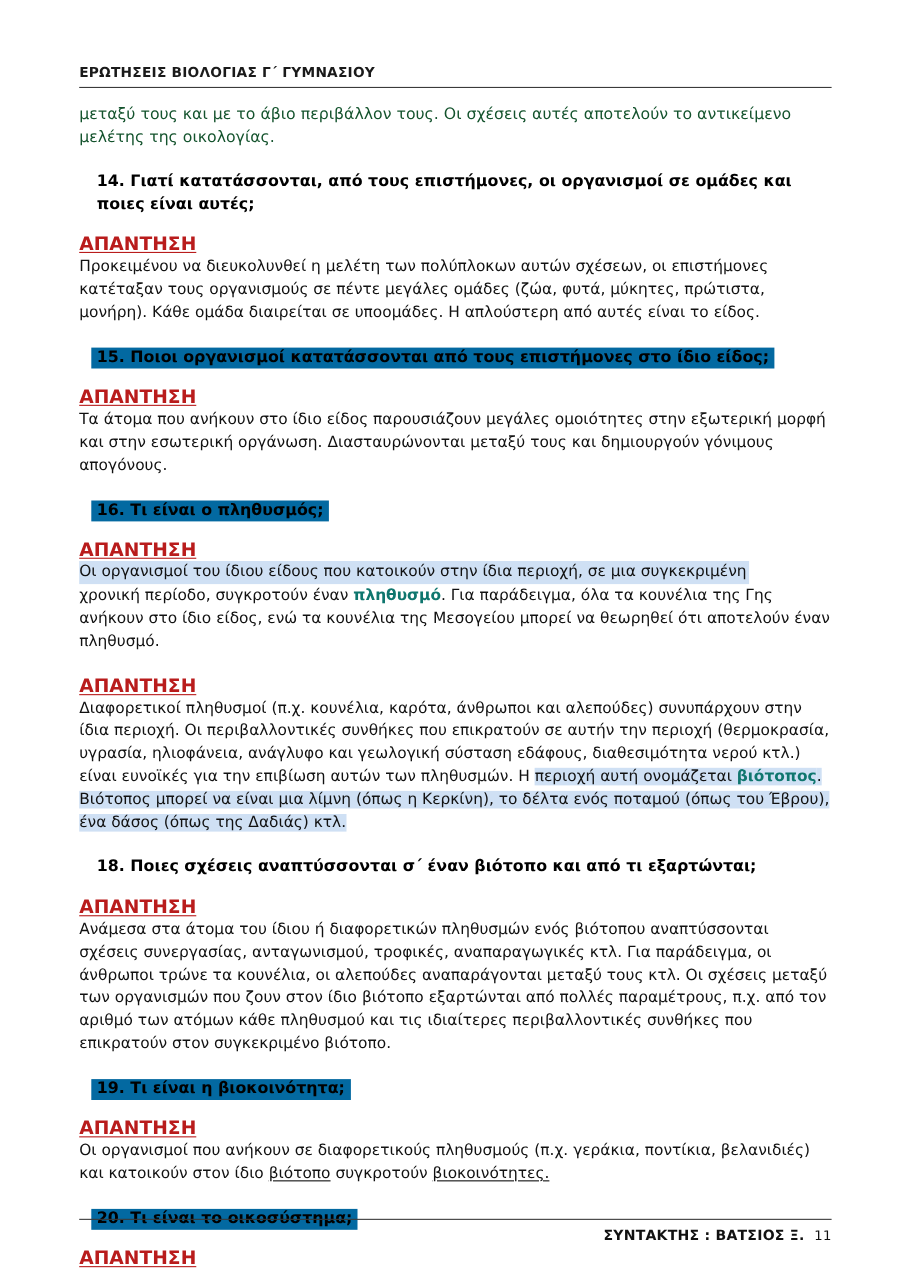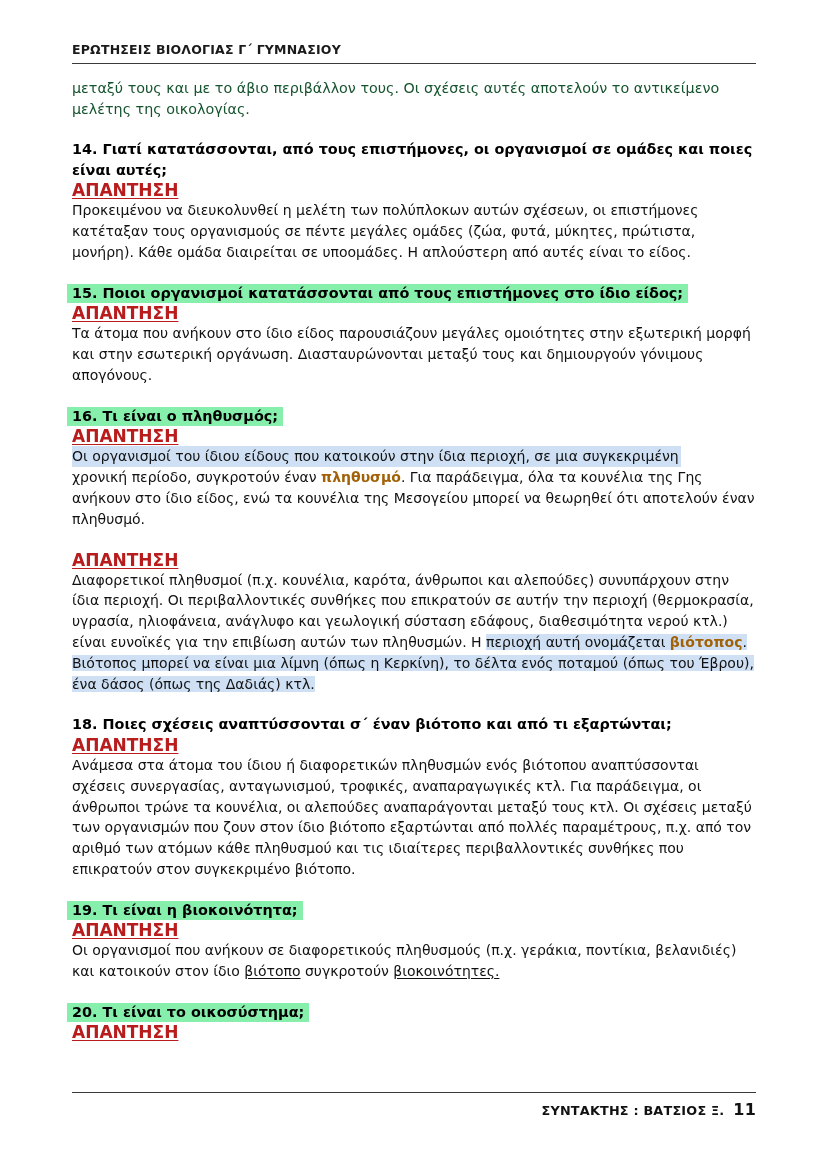--- a/index.html
+++ b/index.html
@@ -10,21 +10,21 @@
   body {
     width: 828px;
     height: 1170px;
     font-family: "DejaVu Sans", "Liberation Sans", sans-serif;
     color: #1a1a1a;
     position: relative;
     overflow: hidden;
   }
   .page {
     position: absolute;
-    left: 0; top: 0;
+    left: 0; top: 16px;
     width: 828px;
     height: 1118px;
     box-sizing: border-box;
   }
   .content {
     position: absolute;
     left: 72px;
     top: 42px;
     width: 684px;
   }
@@ -52,26 +52,26 @@
     margin: 0;
     color: #14532d;
   }
 
   .q-block { margin-top: 20px; }
 
   .q-heading {
     font-size: 14.4px;
     font-weight: bold;
     line-height: 20.6px;
-    margin: 0;
+    margin: 16px;
     color: #000000;
     display: block;
   }
   .q-heading .hl {
-    background: #86efac;
+    background: #0369a1;
     box-decoration-break: clone;
     -webkit-box-decoration-break: clone;
     padding: 1px 5px 2px 5px;
     margin-left: -5px;
   }
   .q-heading.nohl .hl {
     background: transparent;
     padding: 1px 0 2px 0;
     margin-left: 0;
   }
@@ -86,21 +86,21 @@
     color: #b91c1c;
   }
 
   .answer-body {
     font-size: 14px;
     line-height: 20.8px;
     margin: 0;
     color: #111111;
   }
 
-  b, strong { font-weight: bold; color: #a16207; }
+  b, strong { font-weight: bold; color: #0f766e; }
 
   
   .blue {
     background: #cfe0f4;
     box-decoration-break: clone;
     -webkit-box-decoration-break: clone;
   }
   .blue-line {
     background: #cfe0f4;
     display: block;
@@ -122,22 +122,22 @@
     margin-bottom: 7px;
   }
   .footer-line {
     text-align: right;
     font-size: 12.8px;
     font-weight: bold;
     color: #111;
     letter-spacing: 0.2px;
   }
   .footer-page {
-    font-weight: bold;
-    font-size: 16px;
+    font-weight: normal;
+    font-size: 12px;
     margin-left: 9px;
   }
 </style>
 </head>
 <body>
 
 <div class="page">
 
   <div class="content">
 

